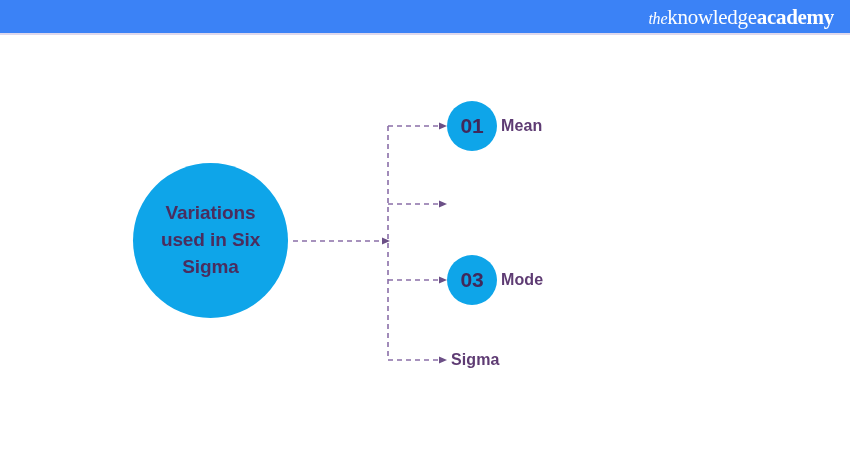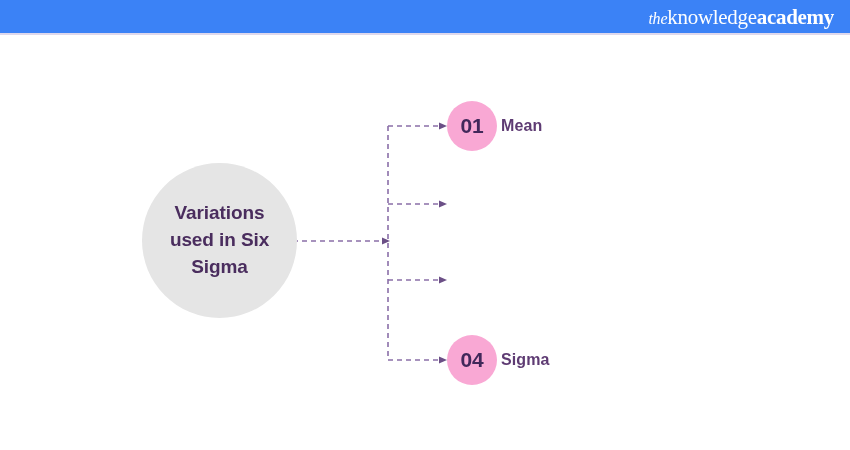--- a/index.html
+++ b/index.html
@@ -70,26 +70,26 @@
     position: absolute;
     left: 0;
     top: 0;
     width: 850px;
     height: 417px;
   }
 
   
   .main-node {
     position: absolute;
-    left: 142px;
+    left: 133px;
     top: 130px;
     width: 155px;
     height: 155px;
     border-radius: 50%;
-    background: #e5e5e5;
+    background: #0ea5e9;
     display: flex;
     align-items: center;
     justify-content: center;
   }
   .main-node-label {
     color: #4a2d5e;
     font-size: 19px;
     font-weight: bold;
     line-height: 1.42;
     text-align: center;
@@ -103,21 +103,21 @@
     position: absolute;
     left: 447px;
     height: 50px;
     display: flex;
     align-items: center;
   }
   .branch-badge {
     width: 50px;
     height: 50px;
     border-radius: 50%;
-    background: #f9a8d4;
+    background: #0ea5e9;
     display: flex;
     align-items: center;
     justify-content: center;
     flex: none;
   }
   .branch-number {
     color: #41285a;
     font-size: 21px;
     font-weight: bold;
     letter-spacing: -0.3px;
@@ -171,21 +171,24 @@
   </div>
 
   <div class="branch" style="top:68px">
     <div class="branch-badge">
       <span class="branch-number">01</span>
     </div>
     <span class="branch-label">Mean</span>
   </div>
 
 
+  <div class="branch" style="top:222px">
+    <div class="branch-badge">
+      <span class="branch-number">03</span>
+    </div>
+    <span class="branch-label">Mode</span>
+  </div>
 
   <div class="branch" style="top:302px">
-    <div class="branch-badge">
-      <span class="branch-number">04</span>
-    </div>
     <span class="branch-label">Sigma</span>
   </div>
 
 </div>
 
 </body></html>

